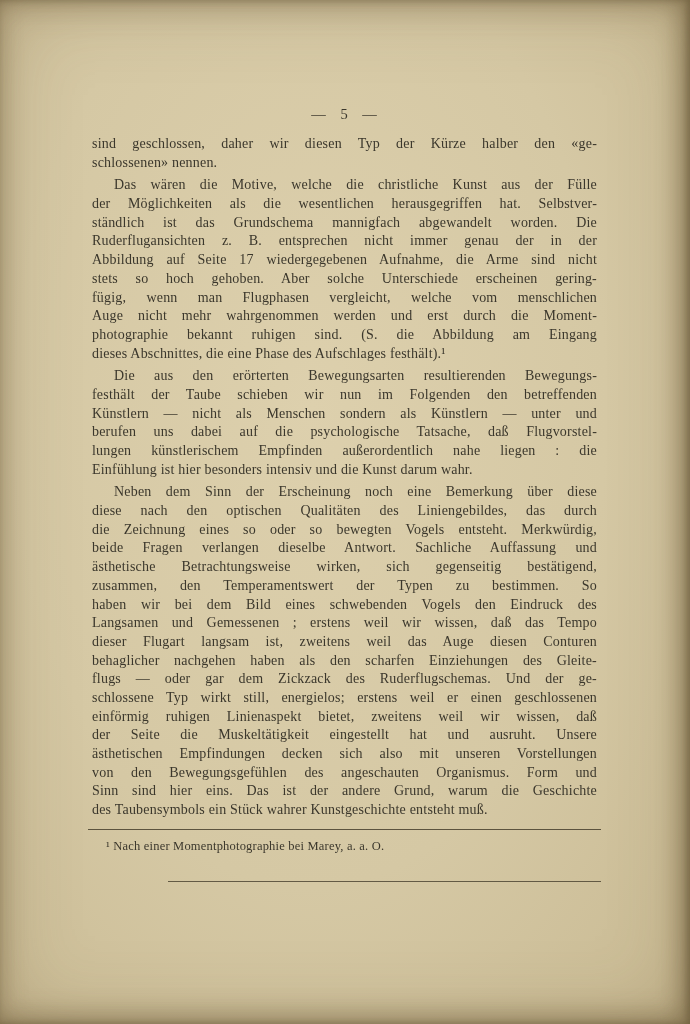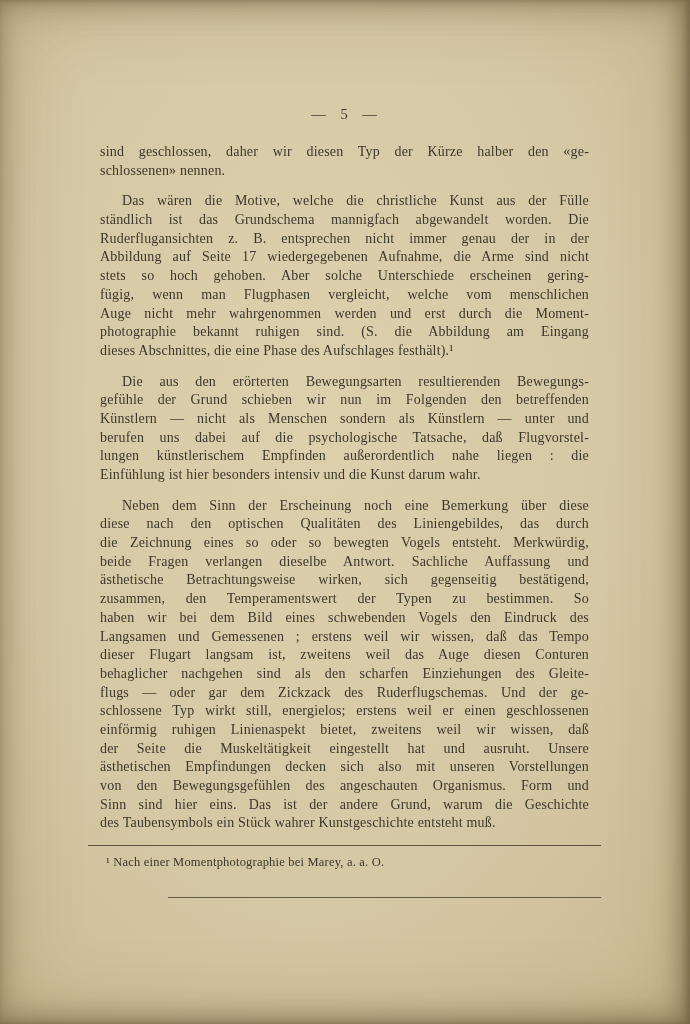--- a/index.html
+++ b/index.html
@@ -34,21 +34,21 @@
 
   .text-block {
     position: absolute;
     top: 131px;
     left: 88px;
     width: 513px;
     font-size: 14px;
     letter-spacing: 0.2px;
   }
 
-  .para { margin: 12px; padding: 0; }
+  .para { margin: 4px; padding: 0; }
 
   .line {
     line-height: 18.7px;
     height: 18.7px;
     overflow: hidden;
     text-align: justify;
     text-align-last: justify;
     -moz-text-align-last: justify;
   }
   .para .line:last-child {
@@ -88,48 +88,49 @@
   <div class="pagenum">— 5 —</div>
 
   <div class="text-block">
     <div>
         <div class="para">
           <div class="line">sind geschlossen, daher wir diesen Typ der Kürze halber den «ge-</div>
           <div class="line">schlossenen» nennen.</div>
         </div>
         <div class="para indent">
           <div class="line">Das wären die Motive, welche die christliche Kunst aus der Fülle</div>
+          <div class="line">der Möglichkeiten als die wesentlichen herausgegriffen hat. Selbstver-</div>
           <div class="line">ständlich ist das Grundschema mannigfach abgewandelt worden. Die</div>
           <div class="line">Ruderflugansichten z. B. entsprechen nicht immer genau der in der</div>
           <div class="line">Abbildung auf Seite 17 wiedergegebenen Aufnahme, die Arme sind nicht</div>
           <div class="line">stets so hoch gehoben. Aber solche Unterschiede erscheinen gering-</div>
           <div class="line">fügig, wenn man Flugphasen vergleicht, welche vom menschlichen</div>
           <div class="line">Auge nicht mehr wahrgenommen werden und erst durch die Moment-</div>
           <div class="line">photographie bekannt ruhigen sind. (S. die Abbildung am Eingang</div>
           <div class="line">dieses Abschnittes, die eine Phase des Aufschlages festhält).¹</div>
         </div>
         <div class="para indent">
           <div class="line">Die aus den erörterten Bewegungsarten resultierenden Bewegungs-</div>
-          <div class="line">gefühle der Grund schieben wir nun im Folgenden den betreffenden</div>
+          <div class="line">festhält der Taube schieben wir nun im Folgenden den betreffenden</div>
           <div class="line">Künstlern — nicht als Menschen sondern als Künstlern — unter und</div>
           <div class="line">berufen uns dabei auf die psychologische Tatsache, daß Flugvorstel-</div>
           <div class="line">lungen künstlerischem Empfinden außerordentlich nahe liegen : die</div>
           <div class="line">Einfühlung ist hier besonders intensiv und die Kunst darum wahr.</div>
         </div>
         <div class="para indent">
           <div class="line">Neben dem Sinn der Erscheinung noch eine Bemerkung über diese</div>
           <div class="line">diese nach den optischen Qualitäten des Liniengebildes, das durch</div>
           <div class="line">die Zeichnung eines so oder so bewegten Vogels entsteht. Merkwürdig,</div>
           <div class="line">beide Fragen verlangen dieselbe Antwort. Sachliche Auffassung und</div>
           <div class="line">ästhetische Betrachtungsweise wirken, sich gegenseitig bestätigend,</div>
           <div class="line">zusammen, den Temperamentswert der Typen zu bestimmen. So</div>
           <div class="line">haben wir bei dem Bild eines schwebenden Vogels den Eindruck des</div>
           <div class="line">Langsamen und Gemessenen ; erstens weil wir wissen, daß das Tempo</div>
           <div class="line">dieser Flugart langsam ist, zweitens weil das Auge diesen Conturen</div>
-          <div class="line">behaglicher nachgehen sind als den scharfen Einziehungen des Gleite-</div>
+          <div class="line">behaglicher nachgehen haben als den scharfen Einziehungen des Gleite-</div>
           <div class="line">flugs — oder gar dem Zickzack des Ruderflugschemas. Und der ge-</div>
           <div class="line">schlossene Typ wirkt still, energielos; erstens weil er einen geschlossenen</div>
           <div class="line">einförmig ruhigen Linienaspekt bietet, zweitens weil wir wissen, daß</div>
           <div class="line">der Seite die Muskeltätigkeit eingestellt hat und ausruht. Unsere</div>
           <div class="line">ästhetischen Empfindungen decken sich also mit unseren Vorstellungen</div>
           <div class="line">von den Bewegungsgefühlen des angeschauten Organismus. Form und</div>
           <div class="line">Sinn sind hier eins. Das ist der andere Grund, warum die Geschichte</div>
           <div class="line">des Taubensymbols ein Stück wahrer Kunstgeschichte entsteht muß.</div>
         </div>
       </div>

